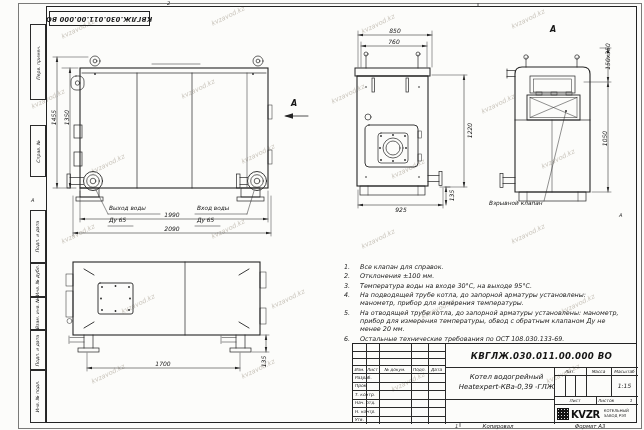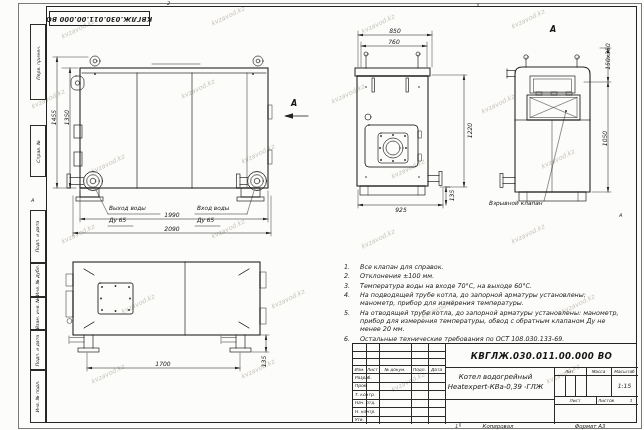--- a/index.html
+++ b/index.html
@@ -372,21 +372,21 @@
     <div class="note">
       <span class="note-num">1.</span>
       <span class="note-body">Все клапан для справок.</span>
       </div>
     <div class="note">
       <span class="note-num">2.</span>
       <span class="note-body">Отклонения ±100 мм.</span>
       </div>
     <div class="note">
       <span class="note-num">3.</span>
-      <span class="note-body">Температура воды на входе 70°С, на выходе 60°С.</span>
+      <span class="note-body">Температура воды на входе 30°С, на выходе 95°С.</span>
       </div>
     <div class="note">
       <span class="note-num">4.</span>
       <span class="note-body">На подводящей трубе котла, до запорной арматуры установлены: манометр, прибор для измерения температуры.</span>
       </div>
     <div class="note">
       <span class="note-num">5.</span>
       <span class="note-body">На отводящей трубе котла, до запорной арматуры установлены: манометр, прибор для измерения температуры, обвод с обратным клапаном Ду не менее 20 мм.</span>
       </div>
     <div class="note">
@@ -432,32 +432,40 @@
 
     <div class="tb-cell tb-left" style="left:0;top:29px;width:26px;height:8.5px">Разраб.</div>
     <div class="tb-cell tb-left" style="left:0;top:37.5px;width:26px;height:8.5px">Пров.</div>
     <div class="tb-cell tb-left" style="left:0;top:46px;width:26px;height:8.5px">Т. контр.</div>
     <div class="tb-cell tb-left" style="left:0;top:54.5px;width:26px;height:8.5px">Нач. отд.</div>
     <div class="tb-cell tb-left" style="left:0;top:63px;width:26px;height:8.5px">Н. контр.</div>
     <div class="tb-cell tb-left" style="left:0;top:71.5px;width:26px;height:8.5px">Утв.</div>
 
     <div class="tb-cell tb-desig" style="left:92px;top:0;width:193px;height:23px">КВГЛЖ.030.011.00.000 ВО</div>
 
-    <div class="tb-cell tb-name" style="left:88px;top:23px;width:109px;height:32px">
+    <div class="tb-cell tb-name" style="left:99px;top:23px;width:109px;height:32px">
       <span>Котел водогрейный</span>
       <span>Heatexpert-КВа-0,39 -ГЛЖ</span>
     </div>
 
     <div class="tb-cell" style="left:201px;top:23px;width:32px;height:8px">Лит.</div>
     <div class="tb-cell" style="left:233px;top:23px;width:25px;height:8px">Масса</div>
     <div class="tb-cell" style="left:258px;top:23px;width:27px;height:8px">Масштаб</div>
     <div class="tb-cell tb-scale" style="left:258px;top:31px;width:27px;height:21px">1:15</div>
 
     <div class="tb-cell" style="left:201px;top:52px;width:42px;height:8px">Лист</div>
     <div class="tb-cell tb-left" style="left:243px;top:52px;width:28px;height:8px">Листов</div>
     <div class="tb-cell" style="left:271px;top:52px;width:14px;height:8px">1</div>
 
+    <div class="logo-row">
+      <div class="logo-mark"></div>
+      <span class="logo-kvzr">KVZR</span>
+      <span class="logo-co">
+        <span style="display:block">КОТЕЛЬНЫЙ</span>
+        <span style="display:block">ЗАВОД РЭП</span>
+      </span>
+    </div>
   </div>
 
   <span class="footer-t" style="left:468px">Копировал</span>
   <span class="footer-t" style="left:560px">Формат А3</span>
 
 </div>
 
 </body></html>

